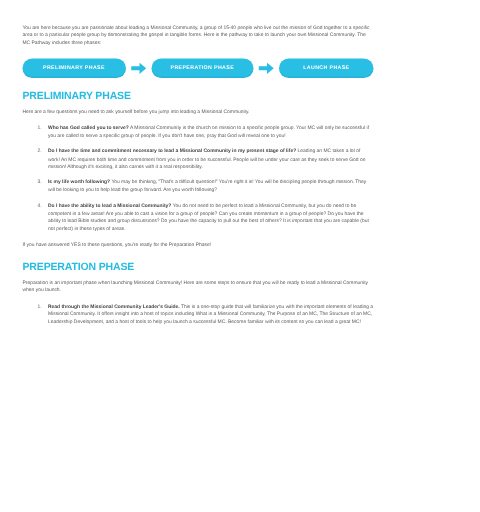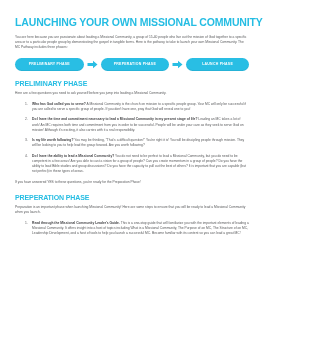--- a/index.html
+++ b/index.html
@@ -112,21 +112,20 @@
     color: #58595b;
     margin: 2px 0 9px 0;
   }
   .section-prep { margin-top: 2px; }
 </style>
 </head>
 <body>
 
 <div class="page">
 
-  <h1 class="doc-title">LAUNCHING YOUR OWN MISSIONAL COMMUNITY</h1>
 
   <p class="intro">You are here because you are passionate about leading a Missional Community, a group of 15-40 people who live out the mission of God together to a specific area or to a particular people group by demonstrating the gospel in tangible forms. Here is the pathway to take to launch your own Missional Community. The MC Pathway includes three phases:</p>
 
   <div class="phase-bar">
     <div class="pill pill-1">PRELIMINARY PHASE</div>
     <svg class="arrow-icon" viewBox="0 0 22 18" aria-hidden="true">
       <path d="M1 6.2 H12 V1.5 L21 9 L12 16.5 V11.8 H1 Z" fill="#29BEE4"></path>
     </svg>
     <div class="pill pill-2">PREPERATION PHASE</div>
     <svg class="arrow-icon" viewBox="0 0 22 18" aria-hidden="true">

